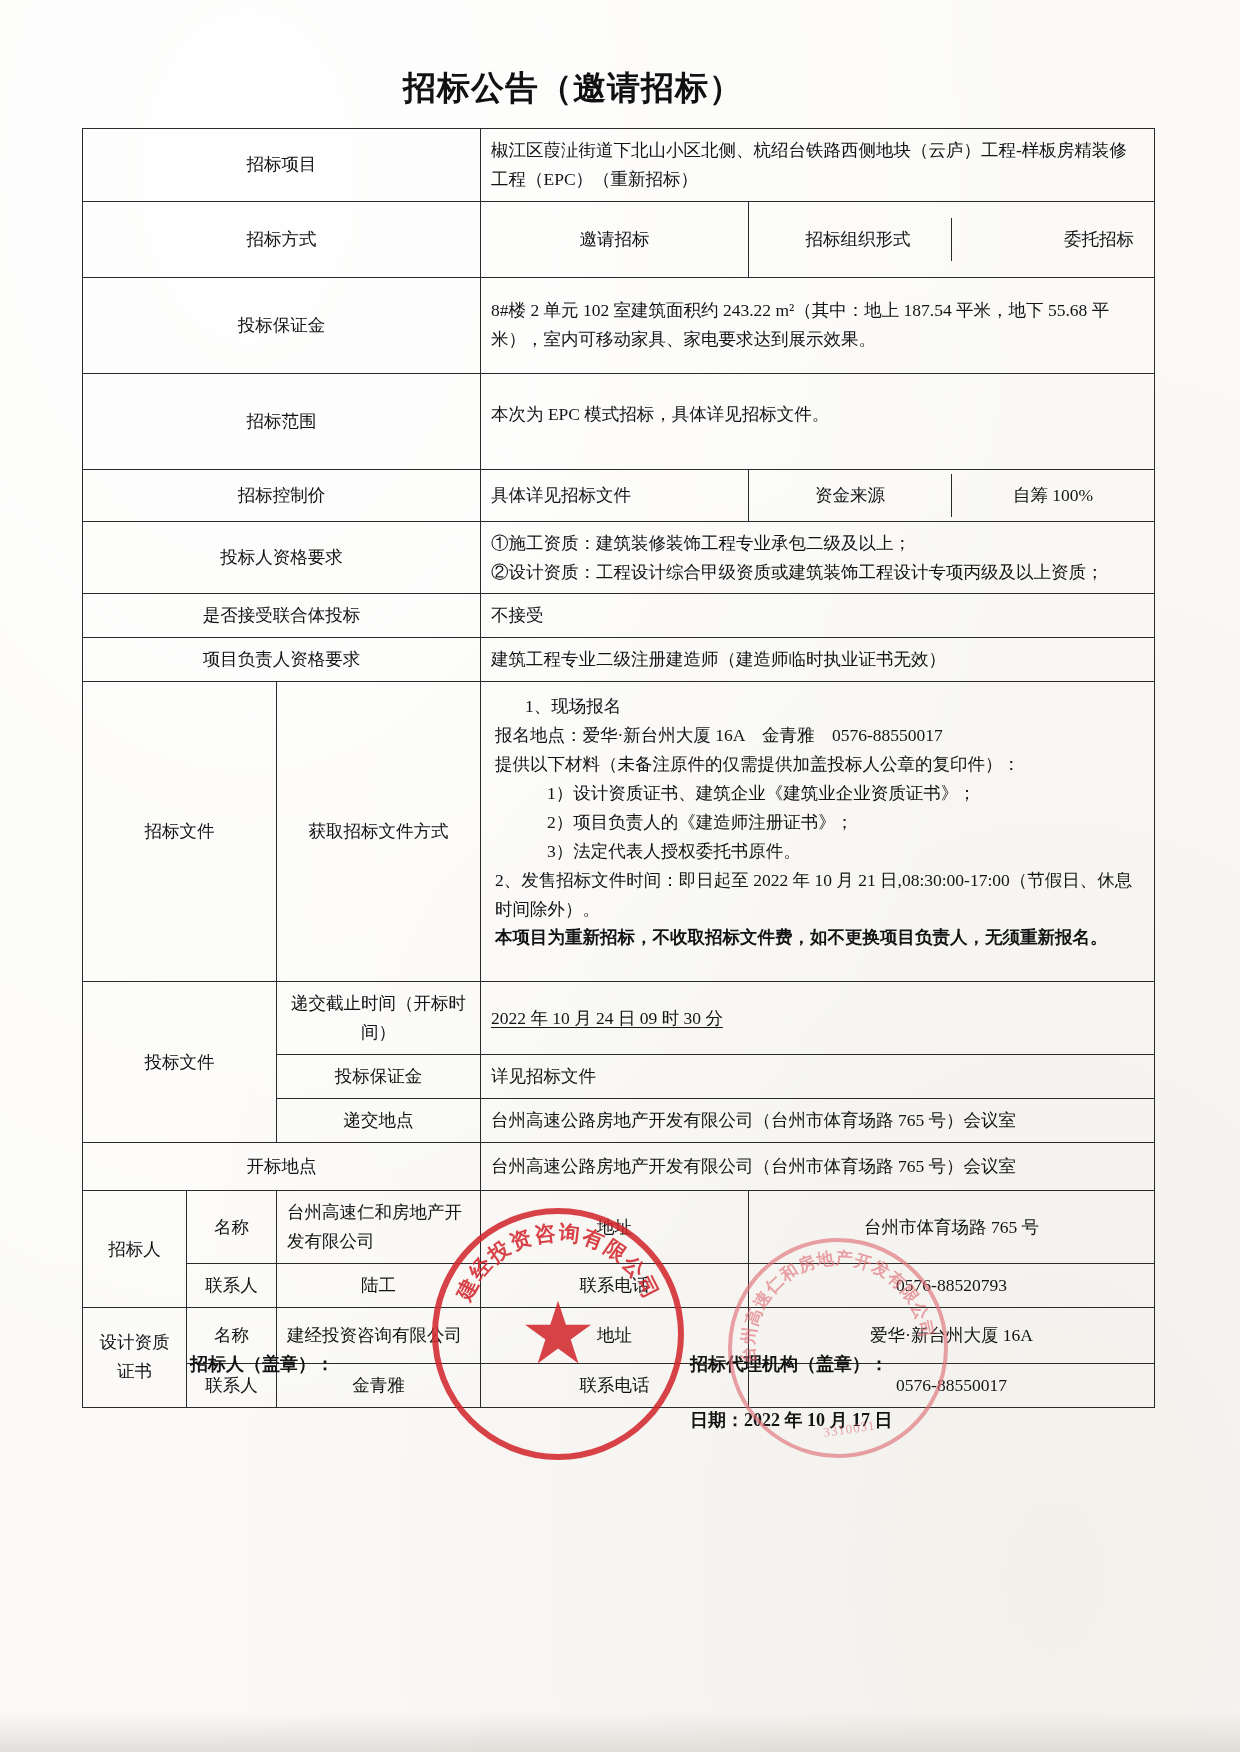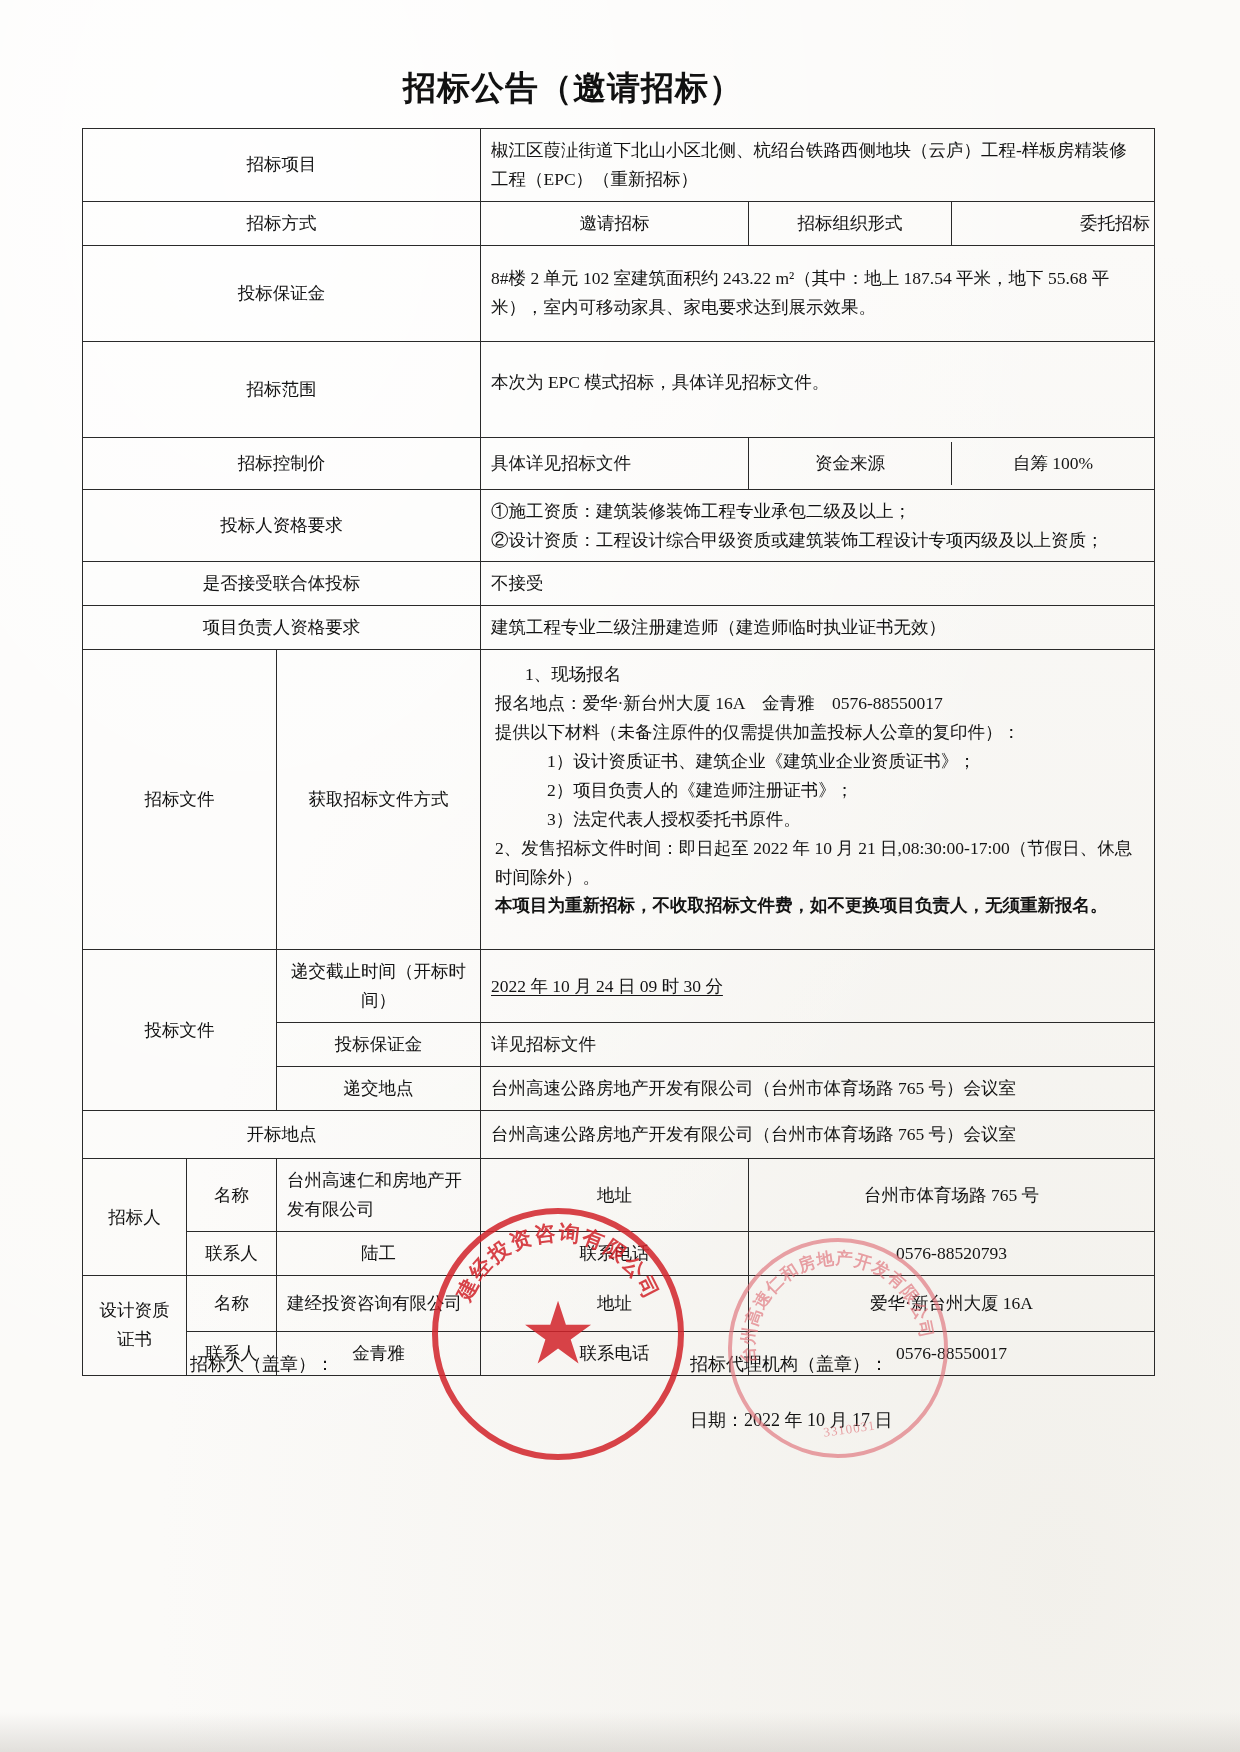--- a/index.html
+++ b/index.html
@@ -60,20 +60,21 @@
   .u { text-decoration: underline; text-underline-offset: 3px; }
   .indent1 { padding-left: 52px; }
   .indent2 { padding-left: 30px; }
   .line { display: block; }
 
   
   .sig {
     position: absolute;
     font-size: 18px;
     color: #131313;
+    font-weight: bold;
   }
   .sig-left  { left: 190px;  top: 1352px; }
   .sig-right { left: 690px;  top: 1352px; }
   .sig-date  { left: 690px;  top: 1408px; }
 
   
   .stamp {
     position: absolute;
     border-radius: 50%;
     pointer-events: none;
@@ -162,21 +163,21 @@
     <tbody>
 
       <tr>
         <td class="c" colspan="3">招标项目</td>
         <td class="l pad-l" colspan="2">椒江区葭沚街道下北山小区北侧、杭绍台铁路西侧地块（云庐）工程-样板房精装修工程（EPC）（重新招标）</td>
       </tr>
 
       <tr>
         <td class="c" colspan="3">招标方式</td>
         <td class="c">邀请招标</td>
-        <td class="c" style="padding:0">
+        <td class="c" style="padding:16px">
           <table style="width:100%;border-collapse:collapse;table-layout:fixed">
             <tbody>
                 <tr>
               <td style="border:none;border-right:1px solid #2a2a2a;width:50%;padding:7px 4px;text-align:center">招标组织形式</td>
               <td style="border:none;width:50%;padding:7px 4px;text-align:right">委托招标</td>
             </tr>
           </tbody>
             </table>
         </td>
       </tr>

